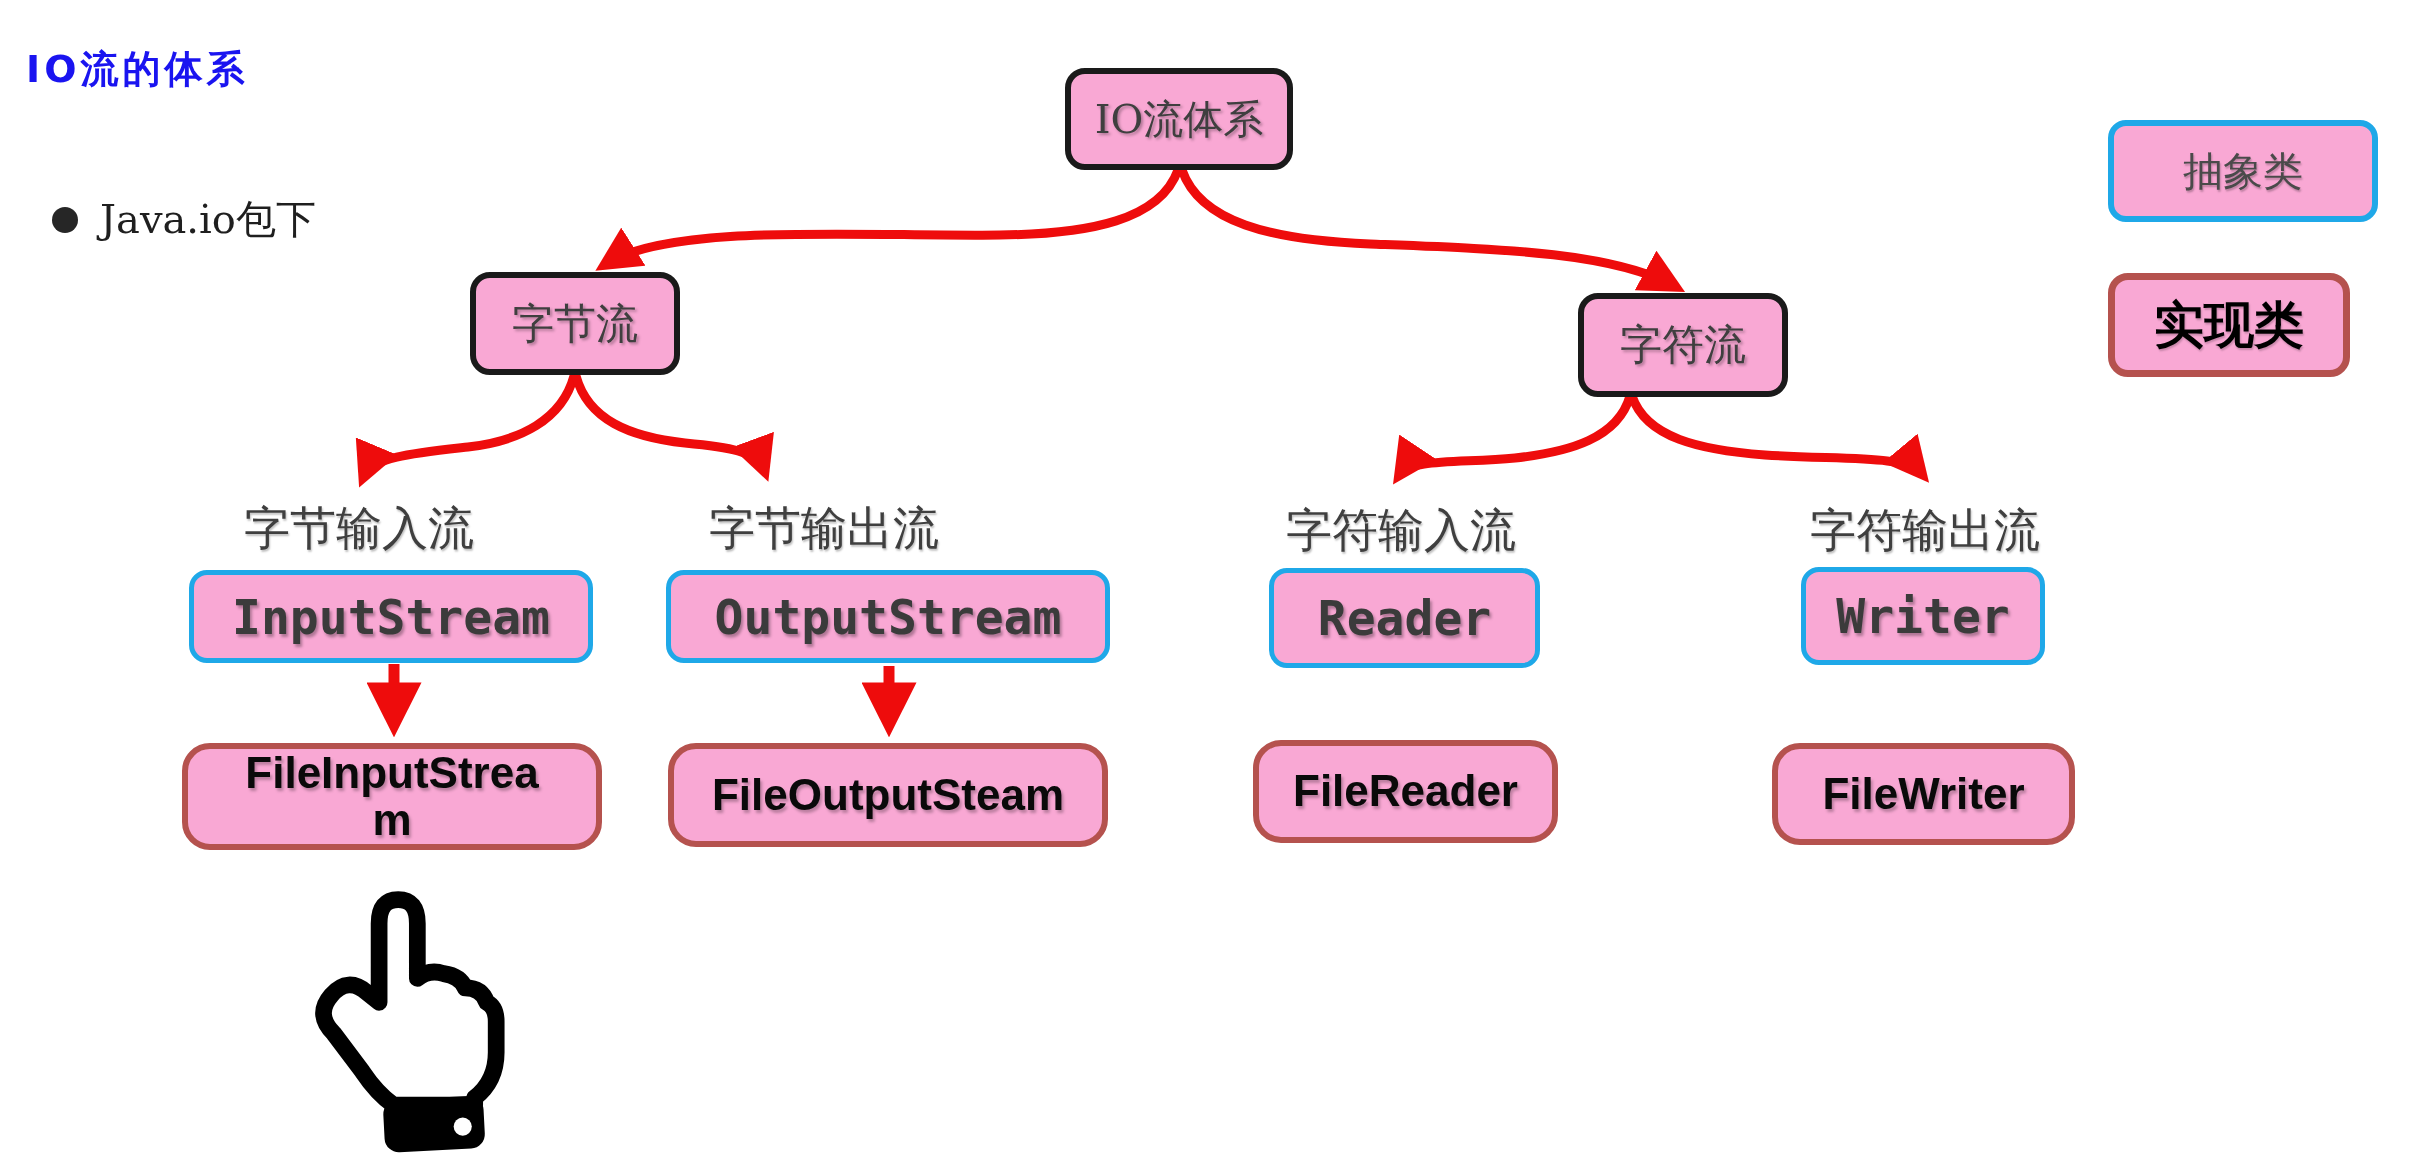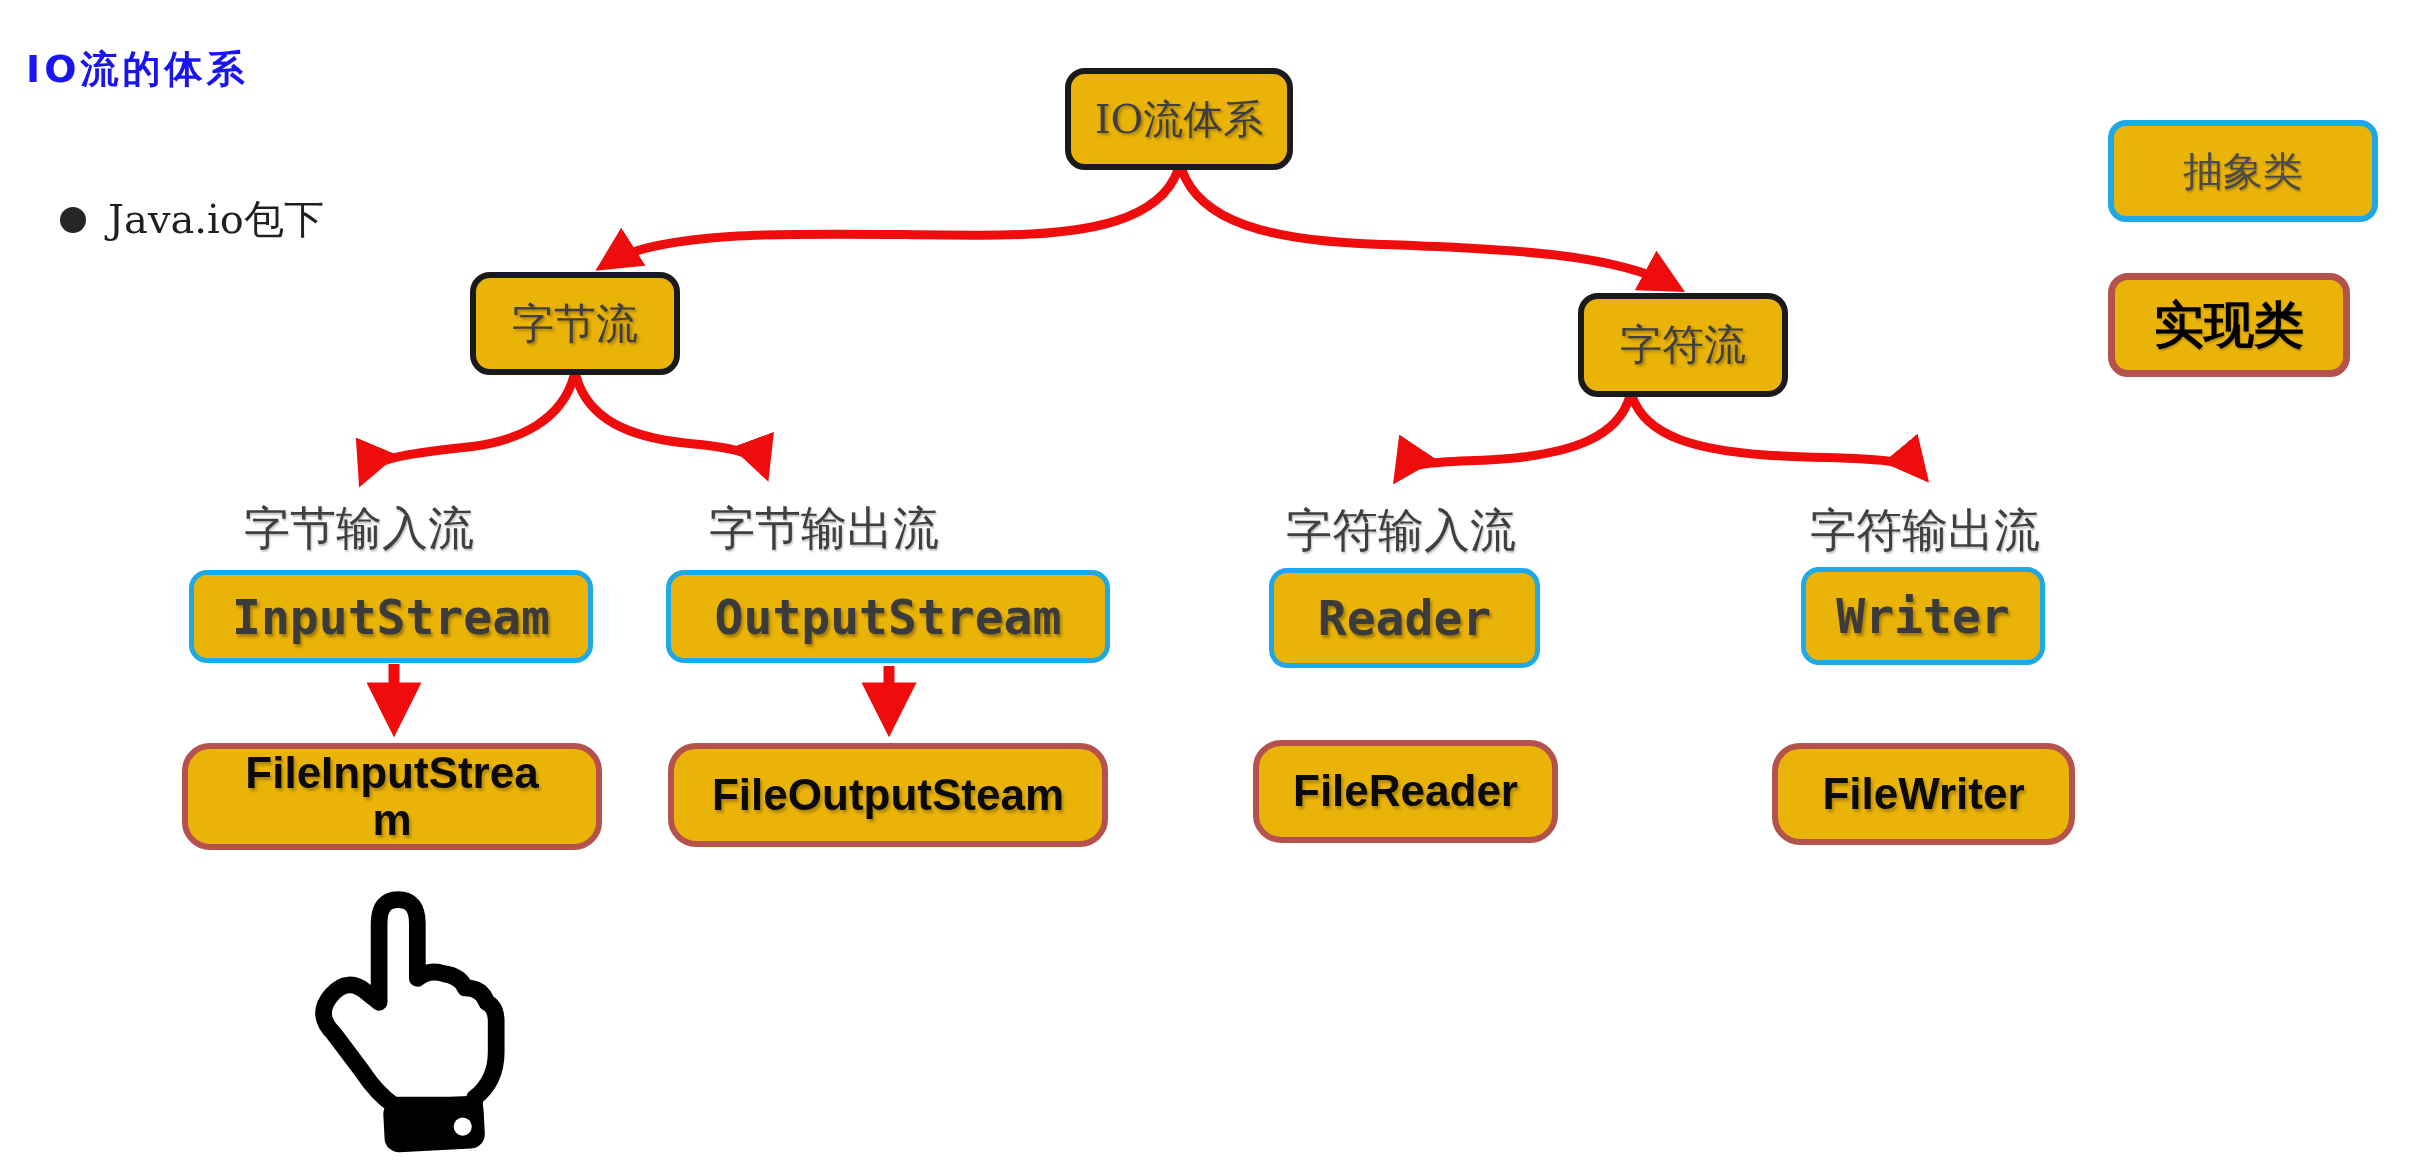--- a/index.html
+++ b/index.html
@@ -5,21 +5,21 @@
   html,body{margin:0;padding:0;background:#ffffff;}
   #stage{position:relative;width:2417px;height:1160px;background:#fff;overflow:hidden;
          font-family:"DejaVu Serif", serif;}
   .abs{position:absolute;}
   #page-title{
     font-family:"DejaVu Sans", sans-serif;
     font-weight:700;font-size:38px;letter-spacing:4px;color:#1a14f0;
   }
   .bullet-line{display:flex;align-items:center;gap:22px;color:#1f1f1f;font-size:40px;}
   .bullet-dot{width:26px;height:26px;border-radius:50%;background:#262626;flex:0 0 auto;}
-  .box{box-sizing:border-box;background:#eab308;display:flex;align-items:center;justify-content:center;text-align:center;}
+  .box{box-sizing:border-box;background:#f9a8d4;display:flex;align-items:center;justify-content:center;text-align:center;}
   .node{border:6px solid #1a1a1a;border-radius:20px;color:#3f3f3f;font-size:42px;
         text-shadow:2px 2px 3px rgba(0,0,0,0.30);}
   .abstract-box{border:5px solid #1fa8e8;border-radius:18px;color:#3b3b3b;
         font-family:"DejaVu Sans Mono", monospace;font-weight:700;font-size:48px;
         text-shadow:2px 3px 3px rgba(0,0,0,0.30);}
   .impl-box{border:6px solid #b5524e;border-radius:28px;color:#0a0a0a;
         font-family:"Liberation Sans", sans-serif;font-weight:700;font-size:44px;
         line-height:1.05;white-space:pre-line;text-shadow:2px 3px 3px rgba(0,0,0,0.25);}
   .caption{color:#3f3f3f;font-size:46px;text-align:center;
         text-shadow:1px 2px 2px rgba(0,0,0,0.25);}
@@ -51,21 +51,21 @@
       <path d="M 1630 396 C 1618 438 1570 452 1515 458 C 1462 463 1410 459 1400 474" marker-end="url(#ah)"></path>
       <path d="M 1632 396 C 1646 438 1700 450 1765 455 C 1840 460 1906 455 1921 473" marker-end="url(#ah)"></path>
     </g>
     <g stroke="#ee0c0c" stroke-width="11" fill="none">
       <path d="M 394 664 L 394 722" marker-end="url(#ah)"></path>
       <path d="M 889 666 L 889 722" marker-end="url(#ah)"></path>
     </g>
   </svg>
 
   <div class="abs layer" id="page-title" style="left:26px;top:44px;">IO流的体系</div>
-  <div class="abs layer bullet-line" style="left:60px;top:192px;">
+  <div class="abs layer bullet-line" style="left:52px;top:192px;">
     <span class="bullet-dot"></span>
     <span>Java.io包下</span>
   </div>
 
   <div class="abs layer box node" style="left:1065px;top:68px;width:228px;height:102px;font-size:40px;">IO流体系</div>
   <div class="abs layer box node" style="left:470px;top:272px;width:210px;height:103px;">字节流</div>
   <div class="abs layer box node" style="left:1578px;top:293px;width:210px;height:104px;">字符流</div>
 
   <div class="abs layer caption" style="left:179px;top:498px;width:360px;">字节输入流</div>
   <div class="abs layer caption" style="left:644px;top:498px;width:360px;">字节输出流</div>

